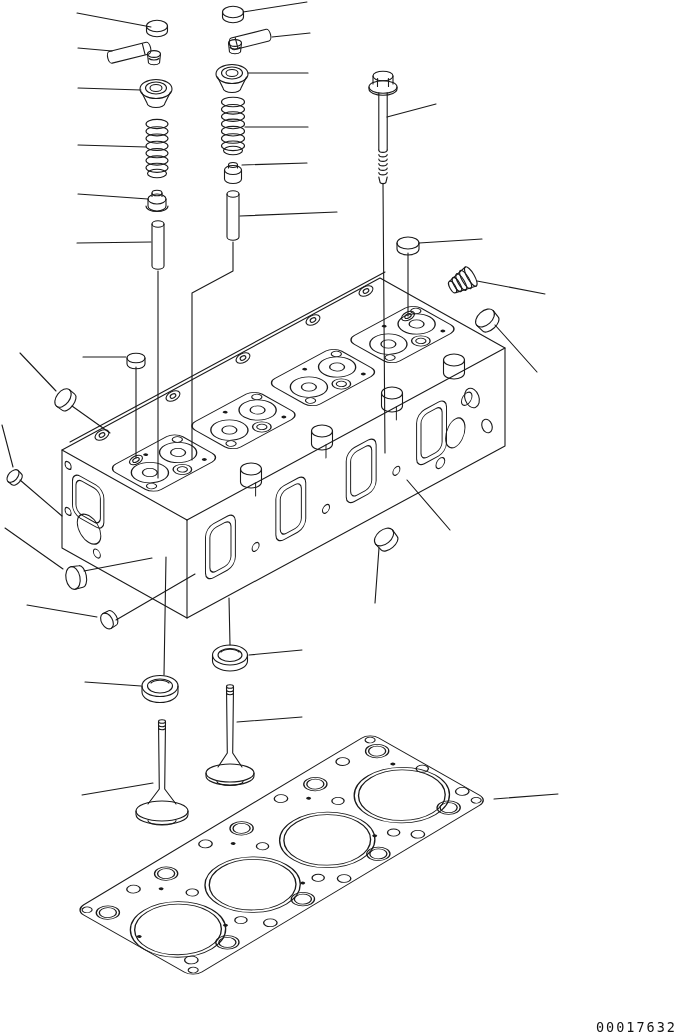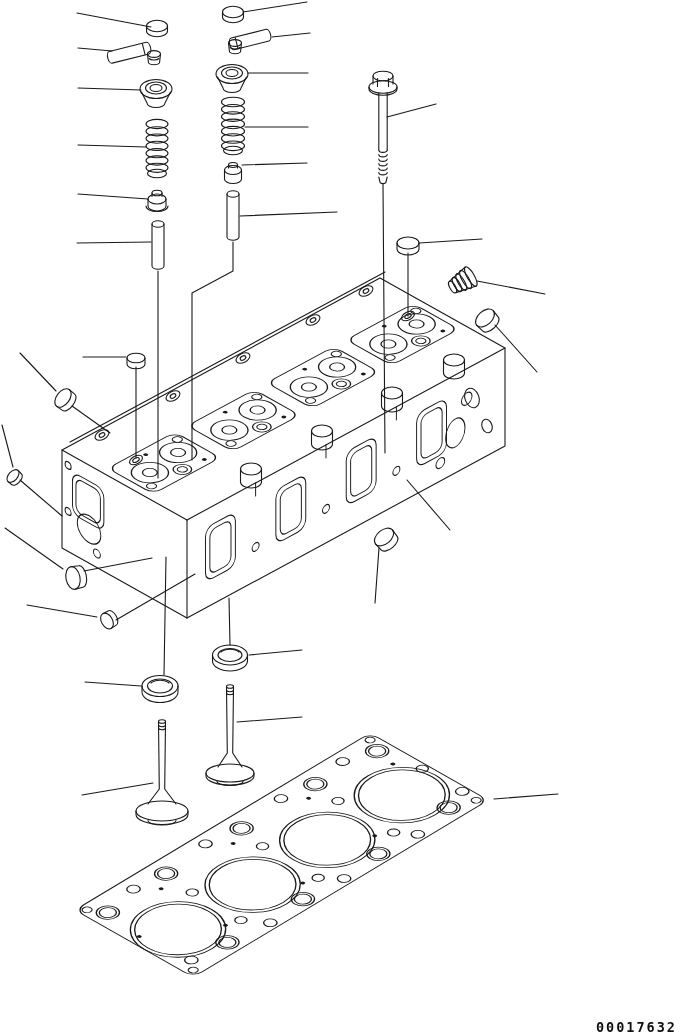--- a/index.html
+++ b/index.html
@@ -4,21 +4,21 @@
 <style>
   html,body{margin:0;padding:0;background:#ffffff;}
   .stage{position:relative;width:680px;height:1035px;background:#ffffff;overflow:hidden;
          font-family:"DejaVu Sans","Liberation Sans",sans-serif;}
   svg{position:absolute;left:0;top:0;}
   svg *{stroke:#1a1a1a;fill:none;stroke-width:1.1;stroke-linecap:round;stroke-linejoin:round;}
   svg .thin{stroke-width:0.9;}
   svg .coil{stroke-width:2.5;}
   svg .dot{fill:#1a1a1a;stroke:none;}
   .figure-number{position:absolute;right:3px;top:1019px;font-family:"DejaVu Sans Mono","Liberation Mono",monospace;
-         font-size:13.5px;font-weight:700;letter-spacing:2px;color:#111;}
+         font-size:13.5px;font-weight:400;letter-spacing:2px;color:#111;}
 </style>
 </head>
 <body>
 
 <div class="stage">
 <svg width="680" height="1035" viewBox="0 0 680 1035">
 
   <g class="thin">
     <path d="M77,13 L151,27"></path>
         <path d="M78,48 L112,51"></path>

